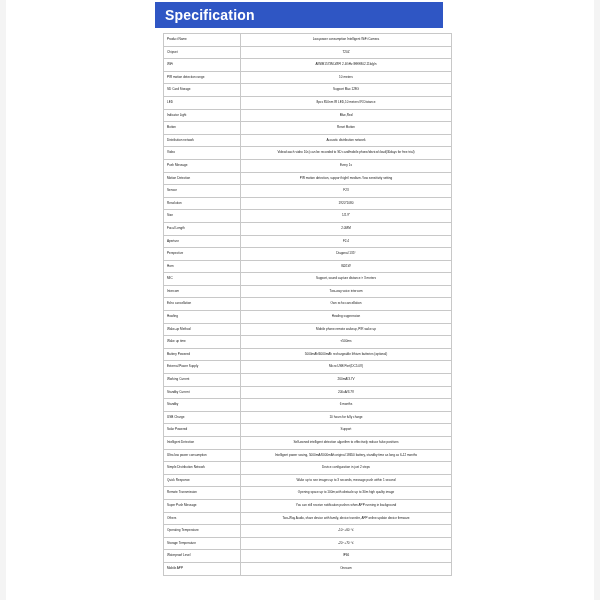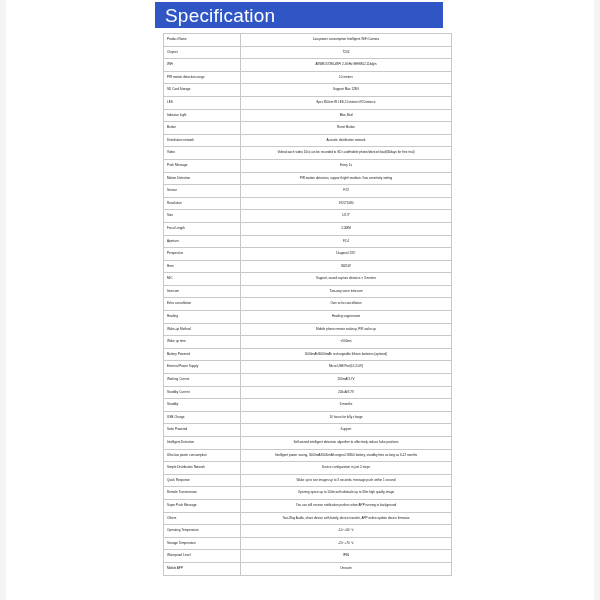--- a/index.html
+++ b/index.html
@@ -24,22 +24,22 @@
 
   .banner{
     position:absolute;
     left:155px;top:2px;
     width:288px;height:26px;
     background:#2f56c4;
     display:flex;align-items:center;
   }
   .banner-title{
     color:#ffffff;
-    font-size:19px;
-    font-weight:400;
+    font-size:14px;
+    font-weight:700;
     letter-spacing:0.2px;
     margin-left:10px;
     line-height:1;
   }
 
   .spec-table{
     position:absolute;
     left:163px;top:33px;
     width:274px;
     border-collapse:collapse;

